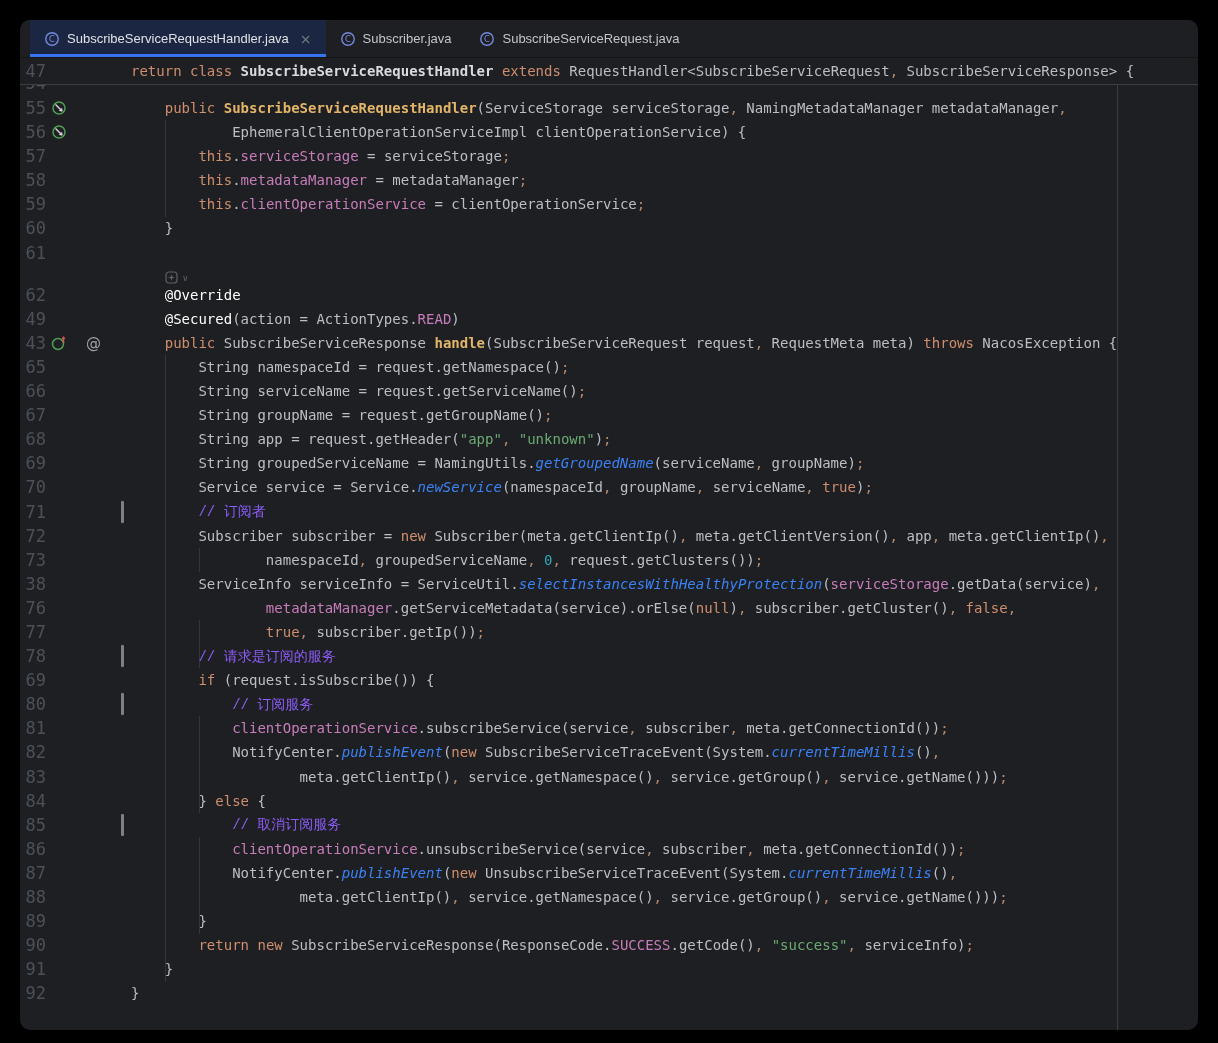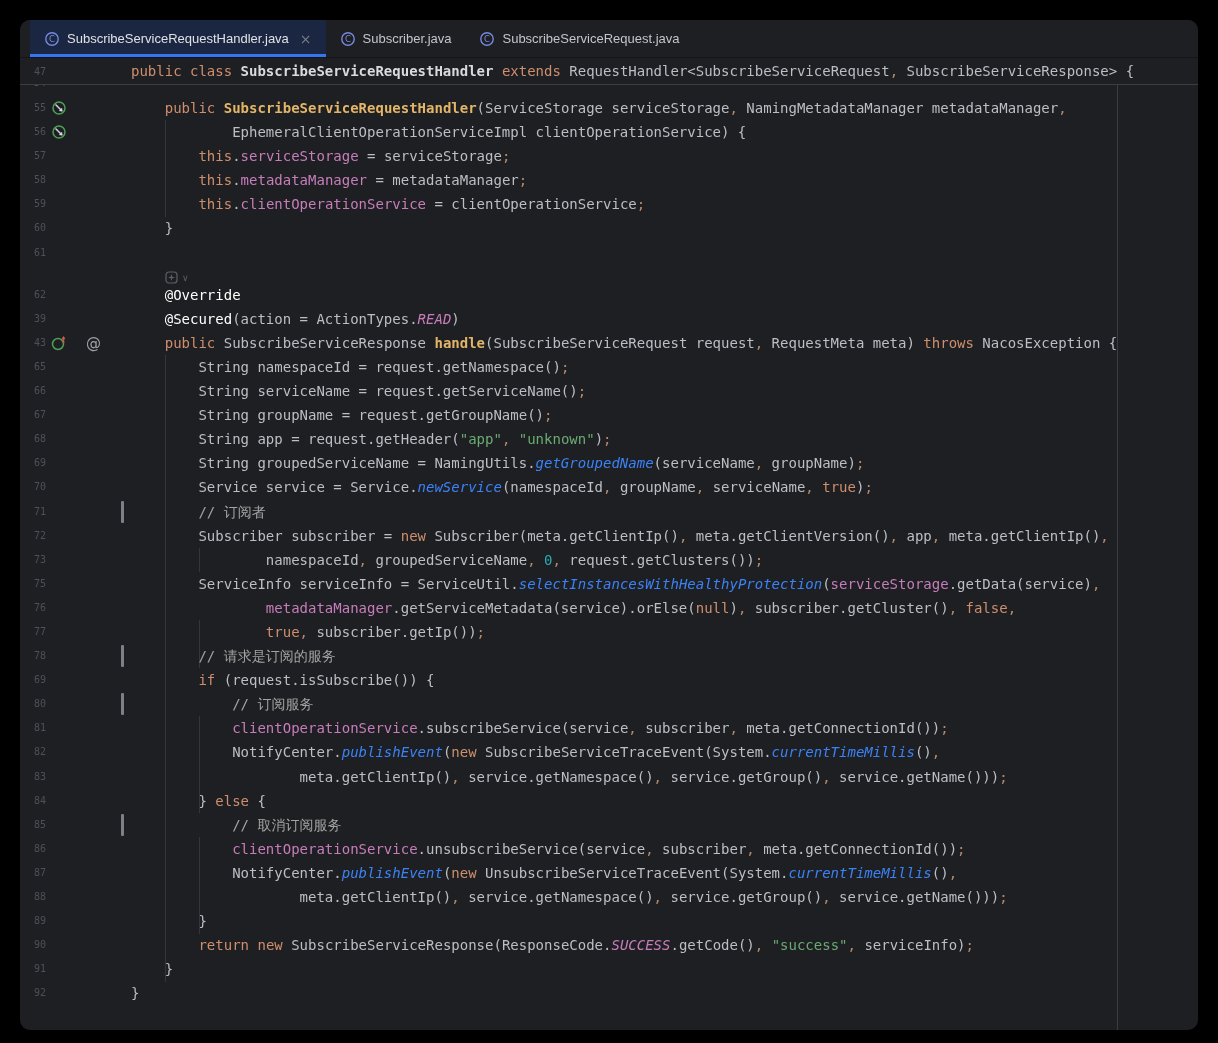--- a/index.html
+++ b/index.html
@@ -50,21 +50,21 @@
   .margin-guide { position:absolute; width:1px; background:#393c42; top:64px; height:946px; left:1097px; }
 
   .code-row, .inlay-row {
     position:relative; display:flex; align-items:center;
     height:24.1px; white-space:pre; font-size:14px; line-height:24.1px;
   }
   .inlay-row { height:18px; }
   .gutter { position:relative; flex:0 0 111px; height:100%; }
   .lnum {
     position:absolute; left:0; top:0; width:26px; height:100%;
-    text-align:right; color:#4c5158; font-size:10px; line-height:24.1px;
+    text-align:right; color:#4c5158; font-size:17px; line-height:24.1px;
   }
   .sticky-row .gutter { flex:0 0 111px; position:relative; height:100%; }
   .sticky-row .lnum { line-height:27px; }
   .gicon { position:absolute; left:31px; top:50%; transform:translateY(-50%); width:17px; height:17px; }
   .gat {
     position:absolute; left:66px; top:50%; transform:translateY(-50%);
     color:#9da0a6; font-size:15px; font-family:"DejaVu Sans", sans-serif;
   }
   .vcsbar { position:absolute; left:101px; top:1px; bottom:1px; width:3px; background:#9ea1a8; opacity:.75; border-radius:1px; }
   .code { flex:1; }
@@ -72,24 +72,24 @@
   .inlay-hint { position:absolute; left:145px; top:1px; display:flex; align-items:center; gap:4px; color:#5d6066; }
   .inlay-hint .chev { font-size:9px; color:#5d6066; font-family:"DejaVu Sans", sans-serif; }
 
   
   .t-d { color:#bcbec4; }
   .t-k { color:#cf8e6d; }
   .t-m { color:#e3b568; font-weight:bold; }
   .t-D { color:#d8dade; font-weight:bold; }
   .t-a { color:#ffffff; }
   .t-f { color:#c77dbb; }
-  .t-F { color:#c77dbb; font-style:italic; }
+  .t-F { color:#c77dbb; }
   .t-s { color:#6aab73; }
   .t-n { color:#2aacb8; }
-  .t-c { color:#a3a3a3; }
+  .t-c { color:#8b5cf6;font-family:Liberation Mono, monospace; }
   .t-p { color:#b98a6d; }
   .t-i { color:#3b82f6; font-style:italic; }
 </style>
 </head>
 <body>
 
 <div class="window">
 
   <div class="tabbar">
       <div class="tab active">
@@ -119,21 +119,21 @@
           </svg>
         </span>
         <span>SubscribeServiceRequest.java</span>
       </div>
     </div>
 
   <div class="sticky-row">
     <div class="gutter">
       <span class="lnum">47</span>
     </div>
-    <div class="code"><span class="t-k">public class </span><span class="t-D">SubscribeServiceRequestHandler</span><span class="t-d"> </span><span class="t-k">extends</span><span class="t-d"> RequestHandler&lt;SubscribeServiceRequest</span><span class="t-p">,</span><span class="t-d"> SubscribeServiceResponse&gt; {</span></div>
+    <div class="code"><span class="t-k">return class </span><span class="t-D">SubscribeServiceRequestHandler</span><span class="t-d"> </span><span class="t-k">extends</span><span class="t-d"> RequestHandler&lt;SubscribeServiceRequest</span><span class="t-p">,</span><span class="t-d"> SubscribeServiceResponse&gt; {</span></div>
   </div>
 
   <div class="clipped-row">
     <div class="inner">
       <div class="gutter">
           <span class="lnum">54</span>
         </div>
     </div>
   </div>
 
@@ -159,36 +159,36 @@
         <div class="code-row"><div class="gutter"><span class="lnum">57</span></div><div class="code"><span class="t-d">        </span><span class="t-k">this</span><span class="t-d">.</span><span class="t-f">serviceStorage</span><span class="t-d"> = serviceStorage</span><span class="t-p">;</span></div></div>
         <div class="code-row"><div class="gutter"><span class="lnum">58</span></div><div class="code"><span class="t-d">        </span><span class="t-k">this</span><span class="t-d">.</span><span class="t-f">metadataManager</span><span class="t-d"> = metadataManager</span><span class="t-p">;</span></div></div>
         <div class="code-row"><div class="gutter"><span class="lnum">59</span></div><div class="code"><span class="t-d">        </span><span class="t-k">this</span><span class="t-d">.</span><span class="t-f">clientOperationService</span><span class="t-d"> = clientOperationService</span><span class="t-p">;</span></div></div>
         <div class="code-row"><div class="gutter"><span class="lnum">60</span></div><div class="code"><span class="t-d">    }</span></div></div>
         <div class="code-row"><div class="gutter"><span class="lnum">61</span></div><div class="code"></div></div>
         <div class="inlay-row"><span class="inlay-hint"><svg width="13" height="13" viewBox="0 0 13 13">
               <rect x="1" y="1" width="11" height="11" rx="3" fill="none" stroke="#5d6066" stroke-width="1.2"></rect>
               <path d="M6.5 3 L7.3 5.7 L10 6.5 L7.3 7.3 L6.5 10 L5.7 7.3 L3 6.5 L5.7 5.7 Z" fill="#5d6066"></path>
             </svg><span class="chev">∨</span></span></div>
         <div class="code-row"><div class="gutter"><span class="lnum">62</span></div><div class="code"><span class="t-d">    </span><span class="t-a">@Override</span></div></div>
-        <div class="code-row"><div class="gutter"><span class="lnum">39</span></div><div class="code"><span class="t-d">    </span><span class="t-a">@Secured</span><span class="t-d">(action = ActionTypes.</span><span class="t-F">READ</span><span class="t-d">)</span></div></div>
+        <div class="code-row"><div class="gutter"><span class="lnum">49</span></div><div class="code"><span class="t-d">    </span><span class="t-a">@Secured</span><span class="t-d">(action = ActionTypes.</span><span class="t-F">READ</span><span class="t-d">)</span></div></div>
         <div class="code-row"><div class="gutter"><span class="lnum">43</span><span class="gicon"><svg viewBox="0 0 17 17">
                 <circle cx="7" cy="9.5" r="5.5" fill="none" stroke="#4f9e58" stroke-width="1.5"></circle>
                 <line x1="12.5" y1="8.5" x2="12.5" y2="2.5" stroke="#d4554d" stroke-width="1.6"></line>
                 <path d="M12.5 1.5 L10.6 4.6 L14.4 4.6 Z" fill="#d4554d"></path>
               </svg></span><span class="gat">@</span></div><div class="code"><span class="t-d">    </span><span class="t-k">public </span><span class="t-d">SubscribeServiceResponse </span><span class="t-m">handle</span><span class="t-d">(SubscribeServiceRequest request</span><span class="t-p">,</span><span class="t-d"> RequestMeta meta) </span><span class="t-k">throws</span><span class="t-d"> NacosException {</span></div></div>
         <div class="code-row"><div class="gutter"><span class="lnum">65</span></div><div class="code"><span class="t-d">        String namespaceId = request.getNamespace()</span><span class="t-p">;</span></div></div>
         <div class="code-row"><div class="gutter"><span class="lnum">66</span></div><div class="code"><span class="t-d">        String serviceName = request.getServiceName()</span><span class="t-p">;</span></div></div>
         <div class="code-row"><div class="gutter"><span class="lnum">67</span></div><div class="code"><span class="t-d">        String groupName = request.getGroupName()</span><span class="t-p">;</span></div></div>
         <div class="code-row"><div class="gutter"><span class="lnum">68</span></div><div class="code"><span class="t-d">        String app = request.getHeader(</span><span class="t-s">"app"</span><span class="t-p">,</span><span class="t-d"> </span><span class="t-s">"unknown"</span><span class="t-d">)</span><span class="t-p">;</span></div></div>
         <div class="code-row"><div class="gutter"><span class="lnum">69</span></div><div class="code"><span class="t-d">        String groupedServiceName = NamingUtils.</span><span class="t-i">getGroupedName</span><span class="t-d">(serviceName</span><span class="t-p">,</span><span class="t-d"> groupName)</span><span class="t-p">;</span></div></div>
         <div class="code-row"><div class="gutter"><span class="lnum">70</span></div><div class="code"><span class="t-d">        Service service = Service.</span><span class="t-i">newService</span><span class="t-d">(namespaceId</span><span class="t-p">,</span><span class="t-d"> groupName</span><span class="t-p">,</span><span class="t-d"> serviceName</span><span class="t-p">,</span><span class="t-d"> </span><span class="t-k">true</span><span class="t-d">)</span><span class="t-p">;</span></div></div>
         <div class="code-row"><div class="gutter"><span class="lnum">71</span><div class="vcsbar"></div></div><div class="code"><span class="t-d">        </span><span class="t-c">// 订阅者</span></div></div>
         <div class="code-row"><div class="gutter"><span class="lnum">72</span></div><div class="code"><span class="t-d">        Subscriber subscriber = </span><span class="t-k">new </span><span class="t-d">Subscriber(meta.getClientIp()</span><span class="t-p">,</span><span class="t-d"> meta.getClientVersion()</span><span class="t-p">,</span><span class="t-d"> app</span><span class="t-p">,</span><span class="t-d"> meta.getClientIp()</span><span class="t-p">,</span></div></div>
         <div class="code-row"><div class="gutter"><span class="lnum">73</span></div><div class="code"><span class="t-d">                namespaceId</span><span class="t-p">,</span><span class="t-d"> groupedServiceName</span><span class="t-p">,</span><span class="t-d"> </span><span class="t-n">0</span><span class="t-p">,</span><span class="t-d"> request.getClusters())</span><span class="t-p">;</span></div></div>
-        <div class="code-row"><div class="gutter"><span class="lnum">75</span></div><div class="code"><span class="t-d">        ServiceInfo serviceInfo = ServiceUtil.</span><span class="t-i">selectInstancesWithHealthyProtection</span><span class="t-d">(</span><span class="t-f">serviceStorage</span><span class="t-d">.getData(service)</span><span class="t-p">,</span></div></div>
+        <div class="code-row"><div class="gutter"><span class="lnum">38</span></div><div class="code"><span class="t-d">        ServiceInfo serviceInfo = ServiceUtil.</span><span class="t-i">selectInstancesWithHealthyProtection</span><span class="t-d">(</span><span class="t-f">serviceStorage</span><span class="t-d">.getData(service)</span><span class="t-p">,</span></div></div>
         <div class="code-row"><div class="gutter"><span class="lnum">76</span></div><div class="code"><span class="t-d">                </span><span class="t-f">metadataManager</span><span class="t-d">.getServiceMetadata(service).orElse(</span><span class="t-k">null</span><span class="t-d">)</span><span class="t-p">,</span><span class="t-d"> subscriber.getCluster()</span><span class="t-p">,</span><span class="t-d"> </span><span class="t-k">false</span><span class="t-p">,</span></div></div>
         <div class="code-row"><div class="gutter"><span class="lnum">77</span></div><div class="code"><span class="t-d">                </span><span class="t-k">true</span><span class="t-p">,</span><span class="t-d"> subscriber.getIp())</span><span class="t-p">;</span></div></div>
         <div class="code-row"><div class="gutter"><span class="lnum">78</span><div class="vcsbar"></div></div><div class="code"><span class="t-d">        </span><span class="t-c">// 请求是订阅的服务</span></div></div>
         <div class="code-row"><div class="gutter"><span class="lnum">69</span></div><div class="code"><span class="t-d">        </span><span class="t-k">if</span><span class="t-d"> (request.isSubscribe()) {</span></div></div>
         <div class="code-row"><div class="gutter"><span class="lnum">80</span><div class="vcsbar"></div></div><div class="code"><span class="t-d">            </span><span class="t-c">// 订阅服务</span></div></div>
         <div class="code-row"><div class="gutter"><span class="lnum">81</span></div><div class="code"><span class="t-d">            </span><span class="t-f">clientOperationService</span><span class="t-d">.subscribeService(service</span><span class="t-p">,</span><span class="t-d"> subscriber</span><span class="t-p">,</span><span class="t-d"> meta.getConnectionId())</span><span class="t-p">;</span></div></div>
         <div class="code-row"><div class="gutter"><span class="lnum">82</span></div><div class="code"><span class="t-d">            NotifyCenter.</span><span class="t-i">publishEvent</span><span class="t-d">(</span><span class="t-k">new </span><span class="t-d">SubscribeServiceTraceEvent(System.</span><span class="t-i">currentTimeMillis</span><span class="t-d">()</span><span class="t-p">,</span></div></div>
         <div class="code-row"><div class="gutter"><span class="lnum">83</span></div><div class="code"><span class="t-d">                    meta.getClientIp()</span><span class="t-p">,</span><span class="t-d"> service.getNamespace()</span><span class="t-p">,</span><span class="t-d"> service.getGroup()</span><span class="t-p">,</span><span class="t-d"> service.getName()))</span><span class="t-p">;</span></div></div>
         <div class="code-row"><div class="gutter"><span class="lnum">84</span></div><div class="code"><span class="t-d">        } </span><span class="t-k">else</span><span class="t-d"> {</span></div></div>
         <div class="code-row"><div class="gutter"><span class="lnum">85</span><div class="vcsbar"></div></div><div class="code"><span class="t-d">            </span><span class="t-c">// 取消订阅服务</span></div></div>

